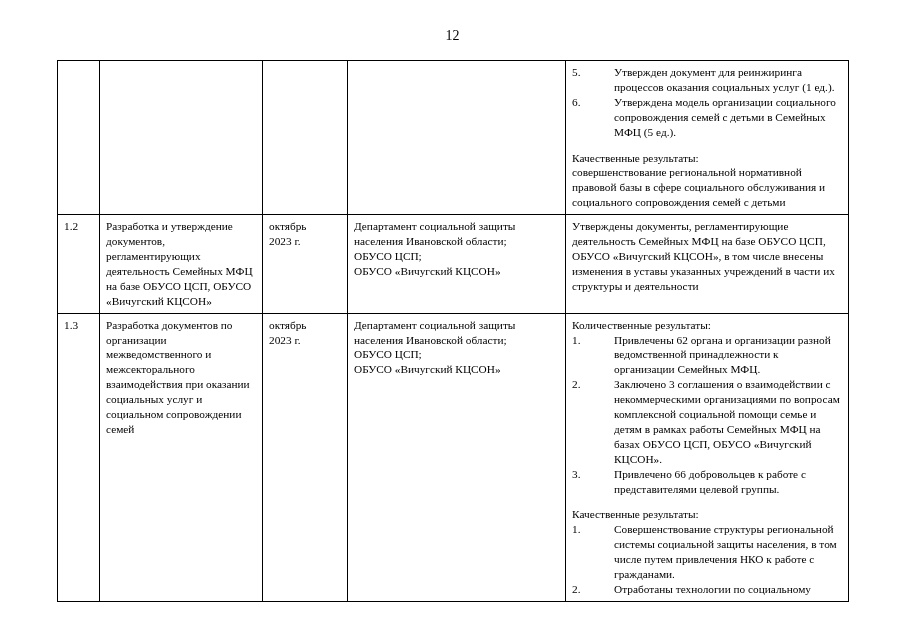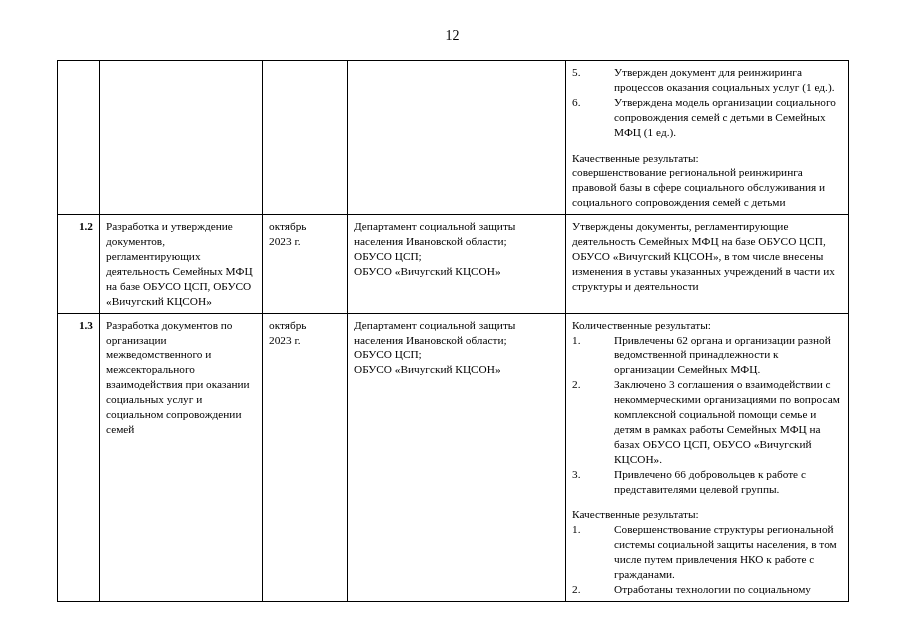--- a/index.html
+++ b/index.html
@@ -46,23 +46,22 @@
     line-height: 1.32;
     font-family: "Liberation Serif", serif;
   }
   col.c1 { width: 42px; }
   col.c2 { width: 163px; }
   col.c3 { width: 85px; }
   col.c4 { width: 218px; }
   col.c5 { width: 283px; }
 
   .cell-num {
-    text-align: right;
+    text-align: left;
     padding-left: 5px;
-    font-weight: bold;
   }
   .para {
     margin: 0;
     padding: 0;
   }
   .para + .para {
     margin-top: 0px;
   }
   .spacer {
     height: 11px;
@@ -102,25 +101,25 @@
         <td></td>
         <td></td>
         <td></td>
         <td>
           <div class="num-item">
             <span class="n">5.</span>
             <span class="t">Утвержден документ для реинжиринга процессов оказания социальных услуг (1 ед.).</span>
           </div>
           <div class="num-item">
             <span class="n">6.</span>
-            <span class="t">Утверждена модель организации социального сопровождения семей с детьми в Семейных МФЦ (1 ед.).</span>
+            <span class="t">Утверждена модель организации социального сопровождения семей с детьми в Семейных МФЦ (5 ед.).</span>
           </div>
           <div class="spacer"></div>
           <p class="para">Качественные результаты:</p>
-          <p class="para">совершенствование региональной реинжиринга правовой базы в сфере социального обслуживания и социального сопровождения семей с детьми</p>
+          <p class="para">совершенствование региональной нормативной правовой базы в сфере социального обслуживания и социального сопровождения семей с детьми</p>
         </td>
       </tr>
 
       <tr>
         <td class="cell-num">1.2</td>
         <td>Разработка и утверждение документов, регламентирующих деятельность Семейных МФЦ на базе ОБУСО ЦСП, ОБУСО «Вичугский КЦСОН»</td>
         <td>
           <p class="para">октябрь</p>
           <p class="para">2023 г.</p>
         </td>

